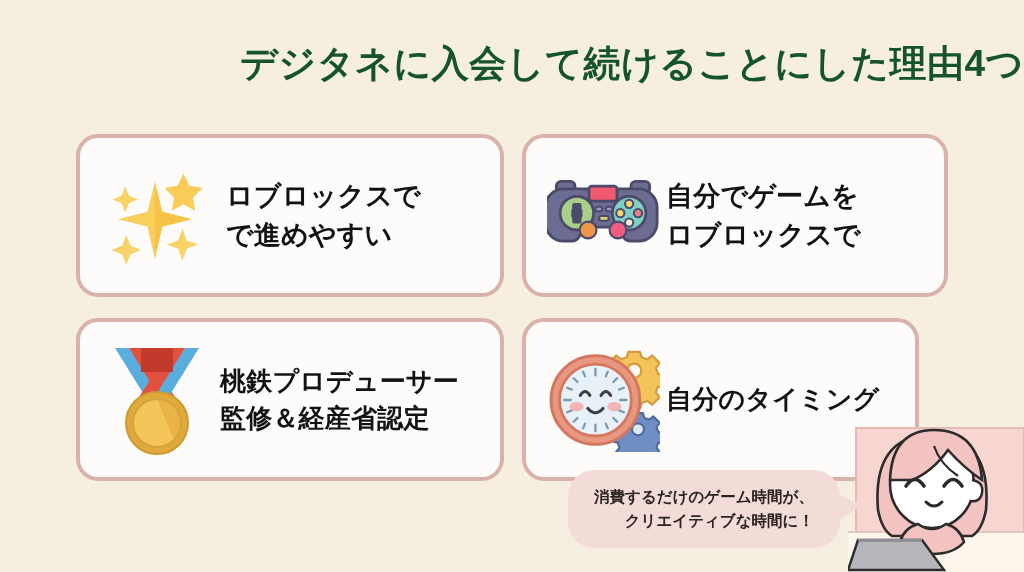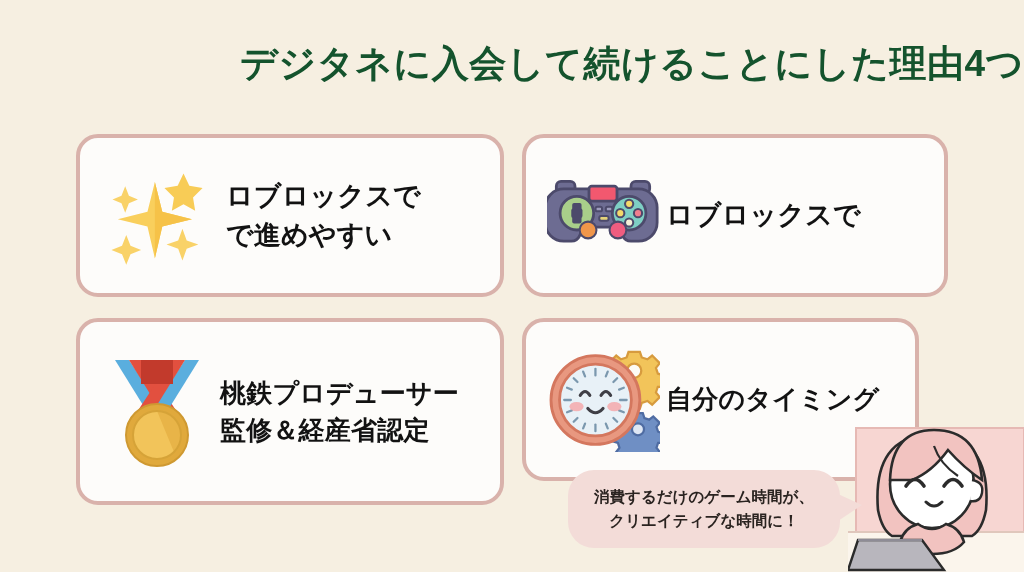--- a/index.html
+++ b/index.html
@@ -28,21 +28,21 @@
     position:absolute;
     background:#fdfcfa;
     border:4px solid #d9b2ab;
     border-radius:22px;
     display:flex;
     align-items:center;
     overflow:hidden;
   }
   .card-1 { left:76px;  top:134px; width:428px; height:163px;gap:6px; }
   .card-2 { left:522px; top:134px; width:426px; height:163px; }
-  .card-3 { left:76px;  top:318px; width:428px; height:187px; }
+  .card-3 { left:76px;  top:318px; width:428px; height:163px; }
   .card-4 { left:522px; top:318px; width:397px; height:163px; }
 
   .card-icon {
     width:118px; min-width:118px; height:118px;
     margin-left:18px;
     position:relative;
     display:flex; align-items:center; justify-content:center;
   }
   .card-text {
     font-size:27px;
@@ -69,21 +69,21 @@
     z-index:6;
   }
   .bubble-text {
     font-size:15.5px;
     font-weight:bold;
     color:#2a2320;
     line-height:1.55;
     text-align:center;
     white-space:nowrap;
   }
-  .bubble-text .ln { display:block; }
+  .bubble-text .ln { display:block;text-align:right; }
   .bubble-tail {
     position:absolute;
     right:-22px; top:24px;
     width:0; height:0;
     border-top:11px solid transparent;
     border-bottom:16px solid transparent;
     border-left:24px solid #f3dcd8;
   }
 
   
@@ -142,20 +142,21 @@
           <circle cx="78.5" cy="42" r="4.4" fill="#f4d96a"></circle>
           <rect x="52" y="35" width="7" height="5" rx="2" fill="#9d9cbd"></rect>
           <rect x="63" y="35" width="7" height="5" rx="2" fill="#9d9cbd"></rect>
           <rect x="56" y="45" width="10" height="5" rx="2" fill="#e5d37a"></rect>
           <circle cx="44" cy="60" r="9" fill="#f0964a"></circle>
           <circle cx="76" cy="60" r="9" fill="#ef5d80"></circle>
         </g>
       </svg>
     </div>
     <div class="card-text">
+      <span class="ln">自分でゲームを</span>
       <span class="ln">ロブロックスで</span>
     </div>
   </div>
 
   <div class="card card-3">
     <div class="card-icon">
       <svg viewBox="0 0 100 116" width="100" height="116" aria-hidden="true">
         <path d="M8 6 L22 6 L58 60 L44 64 Z" fill="#5aaede"></path>
         <path d="M22 6 L36 6 L70 58 L58 64 Z" fill="#e2503f"></path>
         <path d="M92 6 L78 6 L42 60 L56 64 Z" fill="#5aaede"></path>

